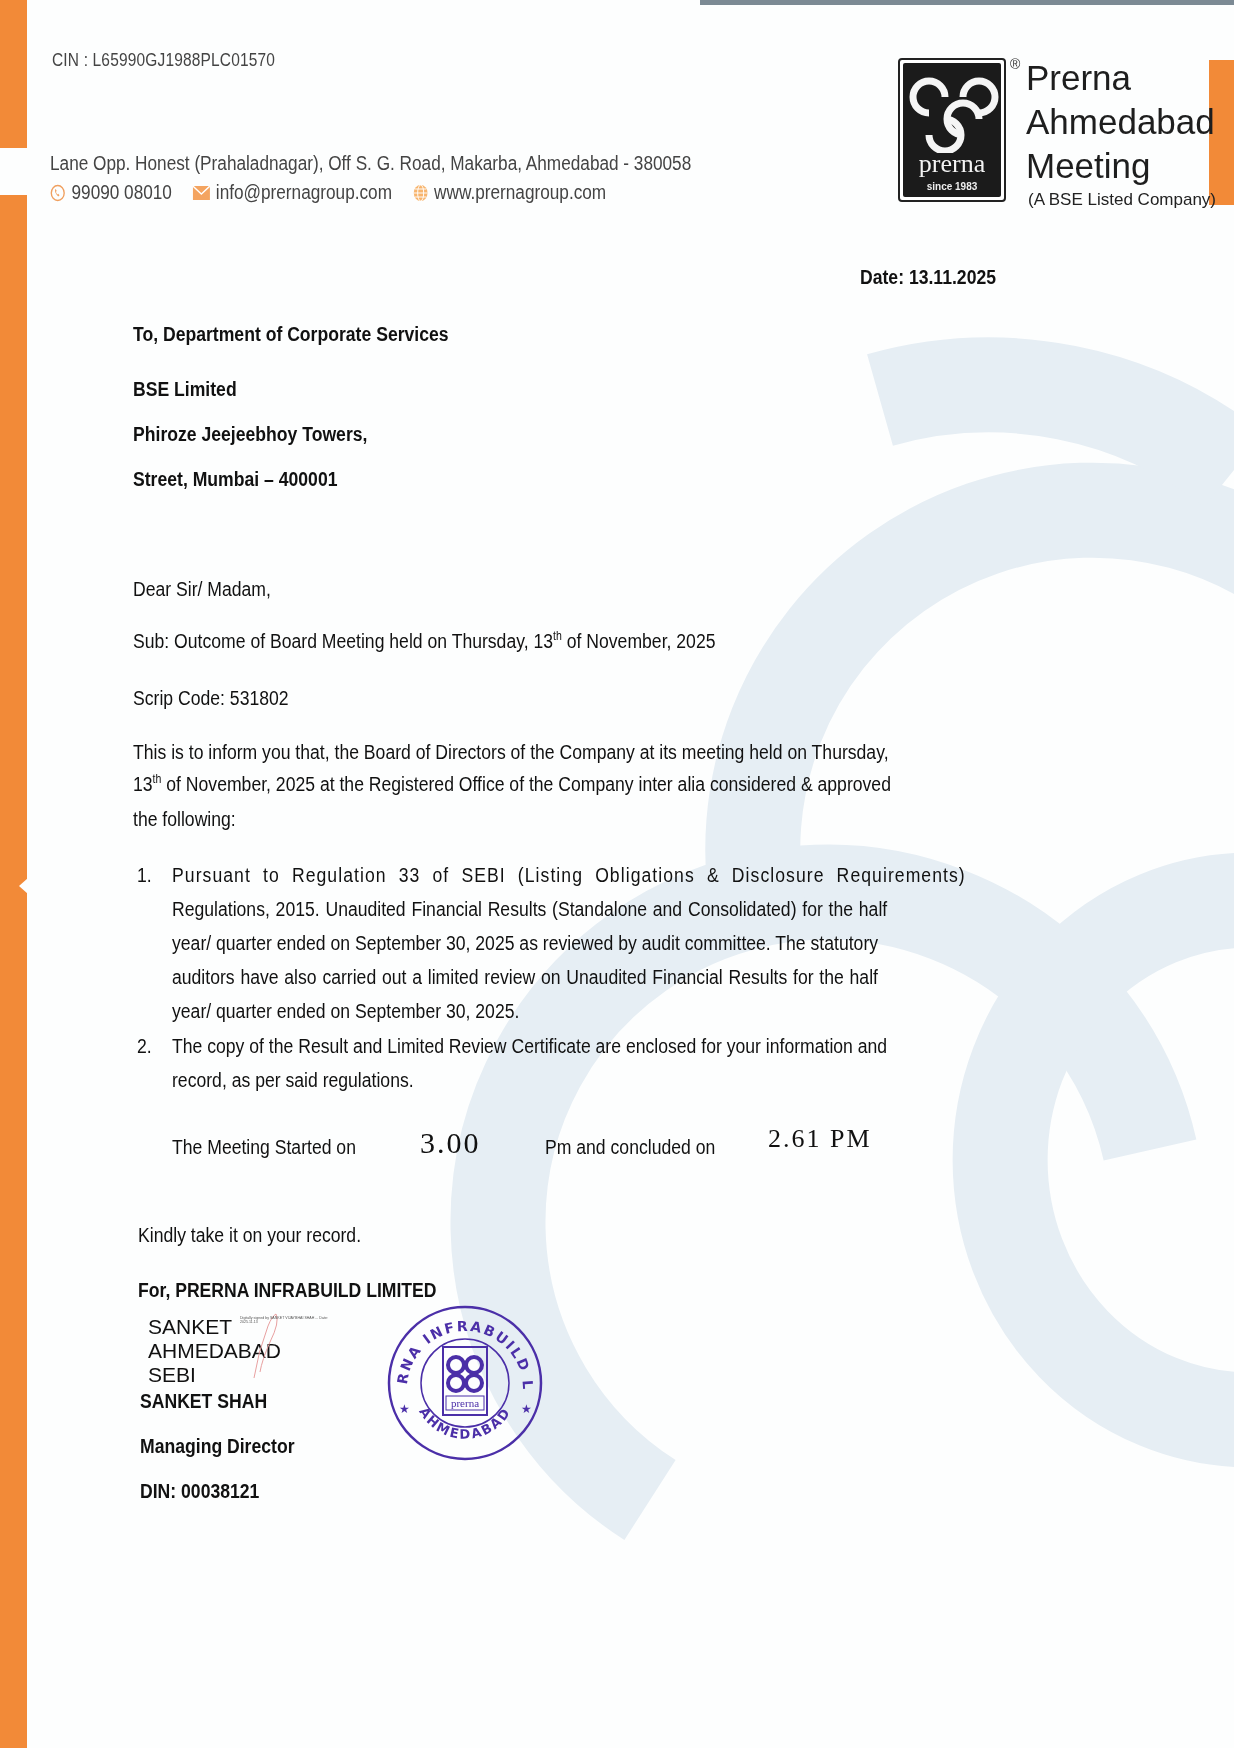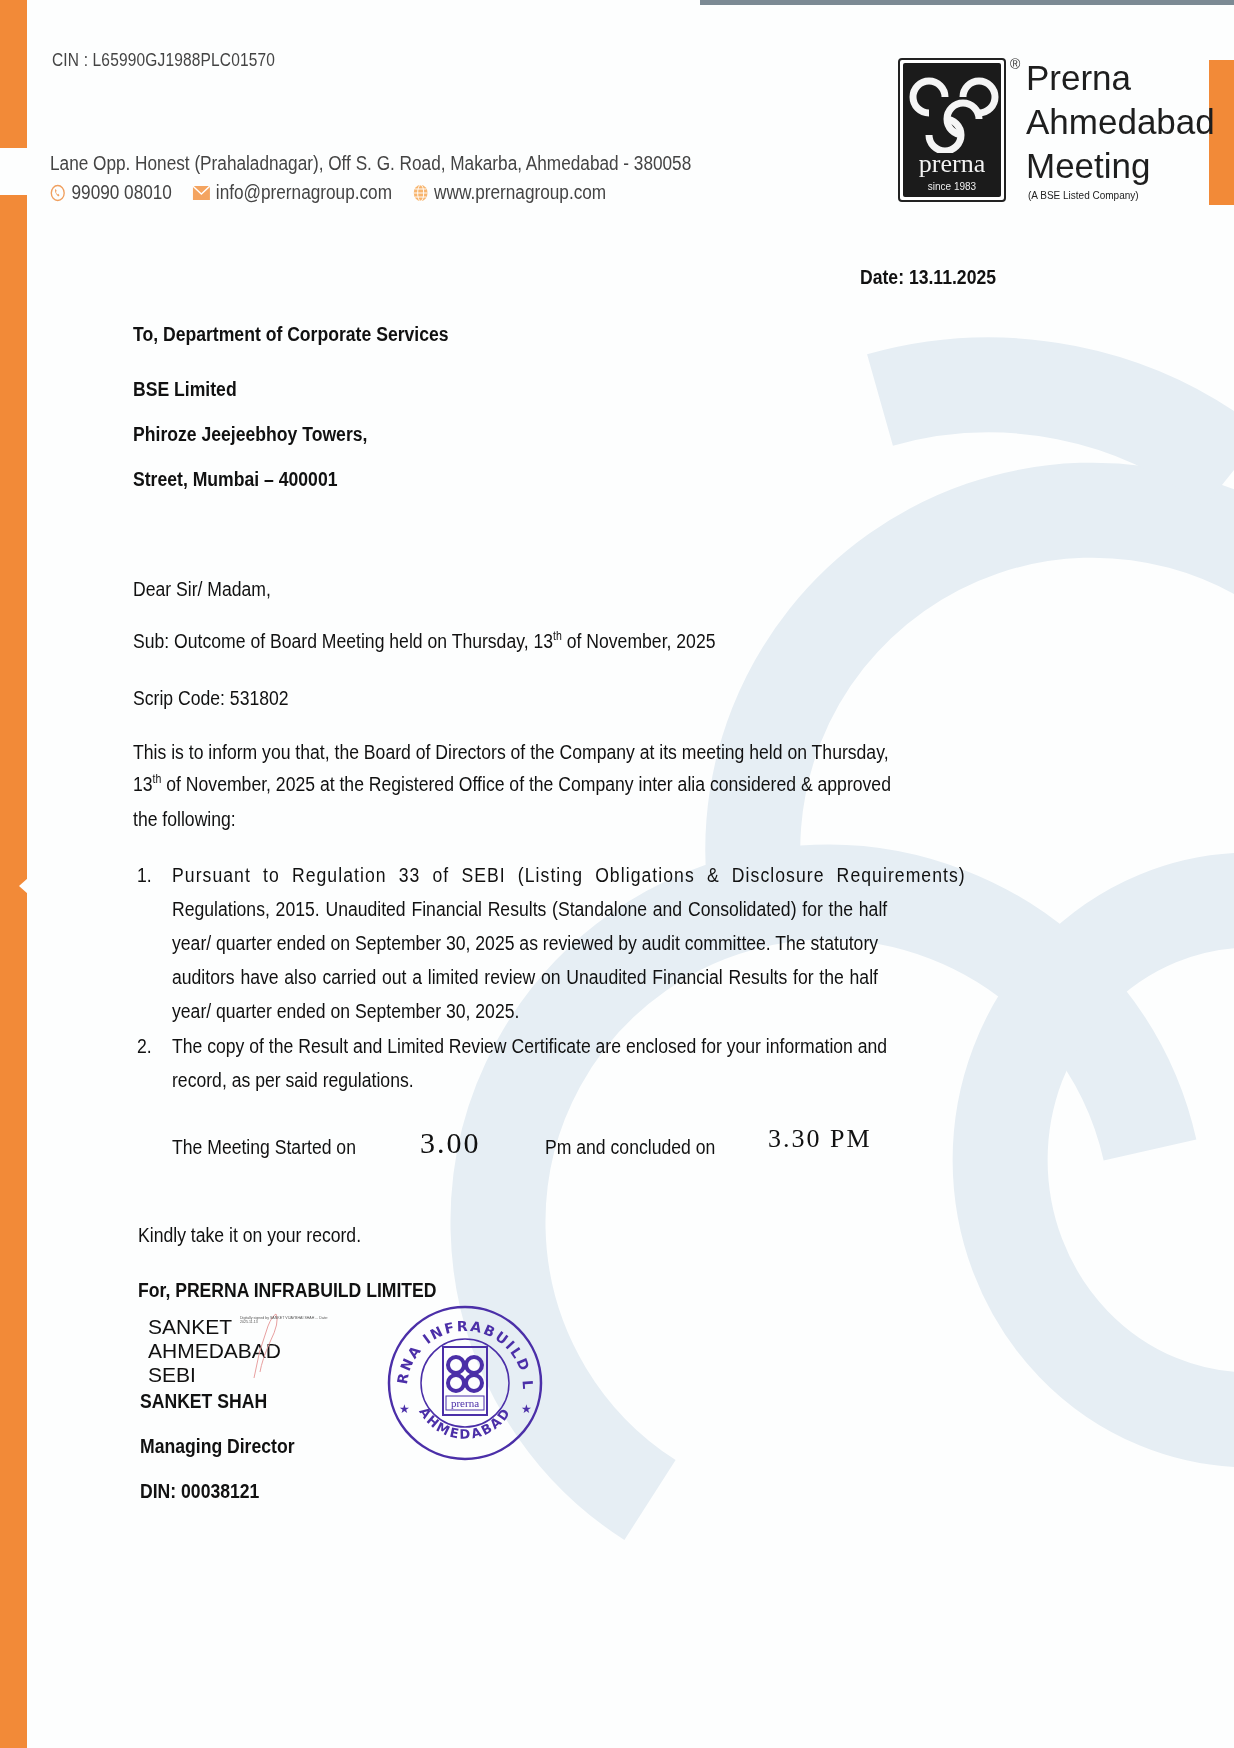--- a/index.html
+++ b/index.html
@@ -20,24 +20,24 @@
 
   .cin { position: absolute; left: 52px; top: 50px; font-size: 18px; color: #444; letter-spacing: 0.2px; transform: scaleX(0.86); transform-origin: left; }
   .address { position: absolute; left: 50px; top: 152px; font-size: 20px; color: #444; transform: scaleX(0.86); transform-origin: left; white-space: nowrap; }
   .contact { position: absolute; left: 50px; top: 181px; font-size: 20px; color: #444; transform: scaleX(0.86); transform-origin: left; white-space: nowrap; display: flex; align-items: center; }
   .contact .ic { display: inline-block; margin-right: 7px; }
   .contact .item { display: inline-flex; align-items: center; margin-right: 24px; }
 
   .logo-box { position: absolute; left: 898px; top: 58px; width: 108px; height: 144px; border: 2px solid #222; border-radius: 4px; background: #fff; padding: 3px; box-sizing: border-box; }
   .logo-inner { width: 100%; height: 100%; background: #1b1b1b; border-radius: 2px; position: relative; }
   .logo-word { position: absolute; left: 0; right: 0; top: 88px; text-align: center; color: #f3f3f3; font-family: "Liberation Serif", serif; font-size: 26px; line-height: 26px; }
-  .logo-since { position: absolute; left: 0; right: 0; top: 118px; text-align: center; color: #eee; font-size: 10px; font-weight: normal; }
+  .logo-since { position: absolute; left: 0; right: 0; top: 118px; text-align: center; color: #eee; font-size: 10px; font-weight: bold; }
   .reg { position: absolute; left: 1010px; top: 56px; font-size: 14px; color: #333; }
   .brand { position: absolute; left: 1026px; top: 56px; font-size: 35px; line-height: 44px; color: #1e1e1e; }
-  .brand-sub { position: absolute; left: 1028px; top: 190px; font-size: 10px; color: #222; }
+  .brand-sub { position: absolute; left: 1028px; top: 190px; font-size: 17px; color: #222; }
 
   .letter { position: absolute; left: 0; top: 0; width: 1234px; font-family: "Liberation Sans", sans-serif; }
   .t { position: absolute; font-size: 20px; color: #111; white-space: nowrap; transform-origin: left top; transform: scaleX(0.88); }
   .b { font-weight: bold; }
   sup { font-size: 12px; line-height: 0; }
   .hand { position: absolute; font-family: Liberation Serif, serif; font-size: 30px; color: #111; letter-spacing: 2px; }
 
   .sig-name { position: absolute; left: 148px; font-size: 21px; color: #111; line-height: 24px; }
   .sig-fine { position: absolute; left: 240px; top: 1316px; width: 96px; font-size: 3.6px; line-height: 4.4px; color: #555; }
   .sig-mark { position: absolute; left: 250px; top: 1312px; width: 30px; height: 68px; }
@@ -142,21 +142,21 @@
   <div class="t" style="left:172px;top:966px;word-spacing:1px;">auditors have also carried out a limited review on Unaudited Financial Results for the half</div>
   <div class="t" style="left:172px;top:1000px;">year/ quarter ended on September 30, 2025.</div>
 
   <div class="t" style="left:137px;top:1035px;">2.</div>
   <div class="t" style="left:172px;top:1035px;">The copy of the Result and Limited Review Certificate are enclosed for your information and</div>
   <div class="t" style="left:172px;top:1069px;">record, as per said regulations.</div>
 
   <div class="t" style="left:172px;top:1136px;">The Meeting Started on</div>
   <div class="hand" style="left:420px;top:1126px;">3.00</div>
   <div class="t" style="left:545px;top:1136px;">Pm and concluded on</div>
-  <div class="hand" style="left:768px;top:1124px;font-size:26px;">3.30 PM</div>
+  <div class="hand" style="left:768px;top:1124px;font-size:26px;">2.61 PM</div>
 
   <div class="t" style="left:138px;top:1224px;">Kindly take it on your record.</div>
   <div class="t b" style="left:138px;top:1279px;">For, PRERNA INFRABUILD LIMITED</div>
 </div>
 
 <div class="sig-name" style="top:1315px;">
   <div>SANKET</div>
   <div>AHMEDABAD</div>
   <div>SEBI</div>
 </div>

